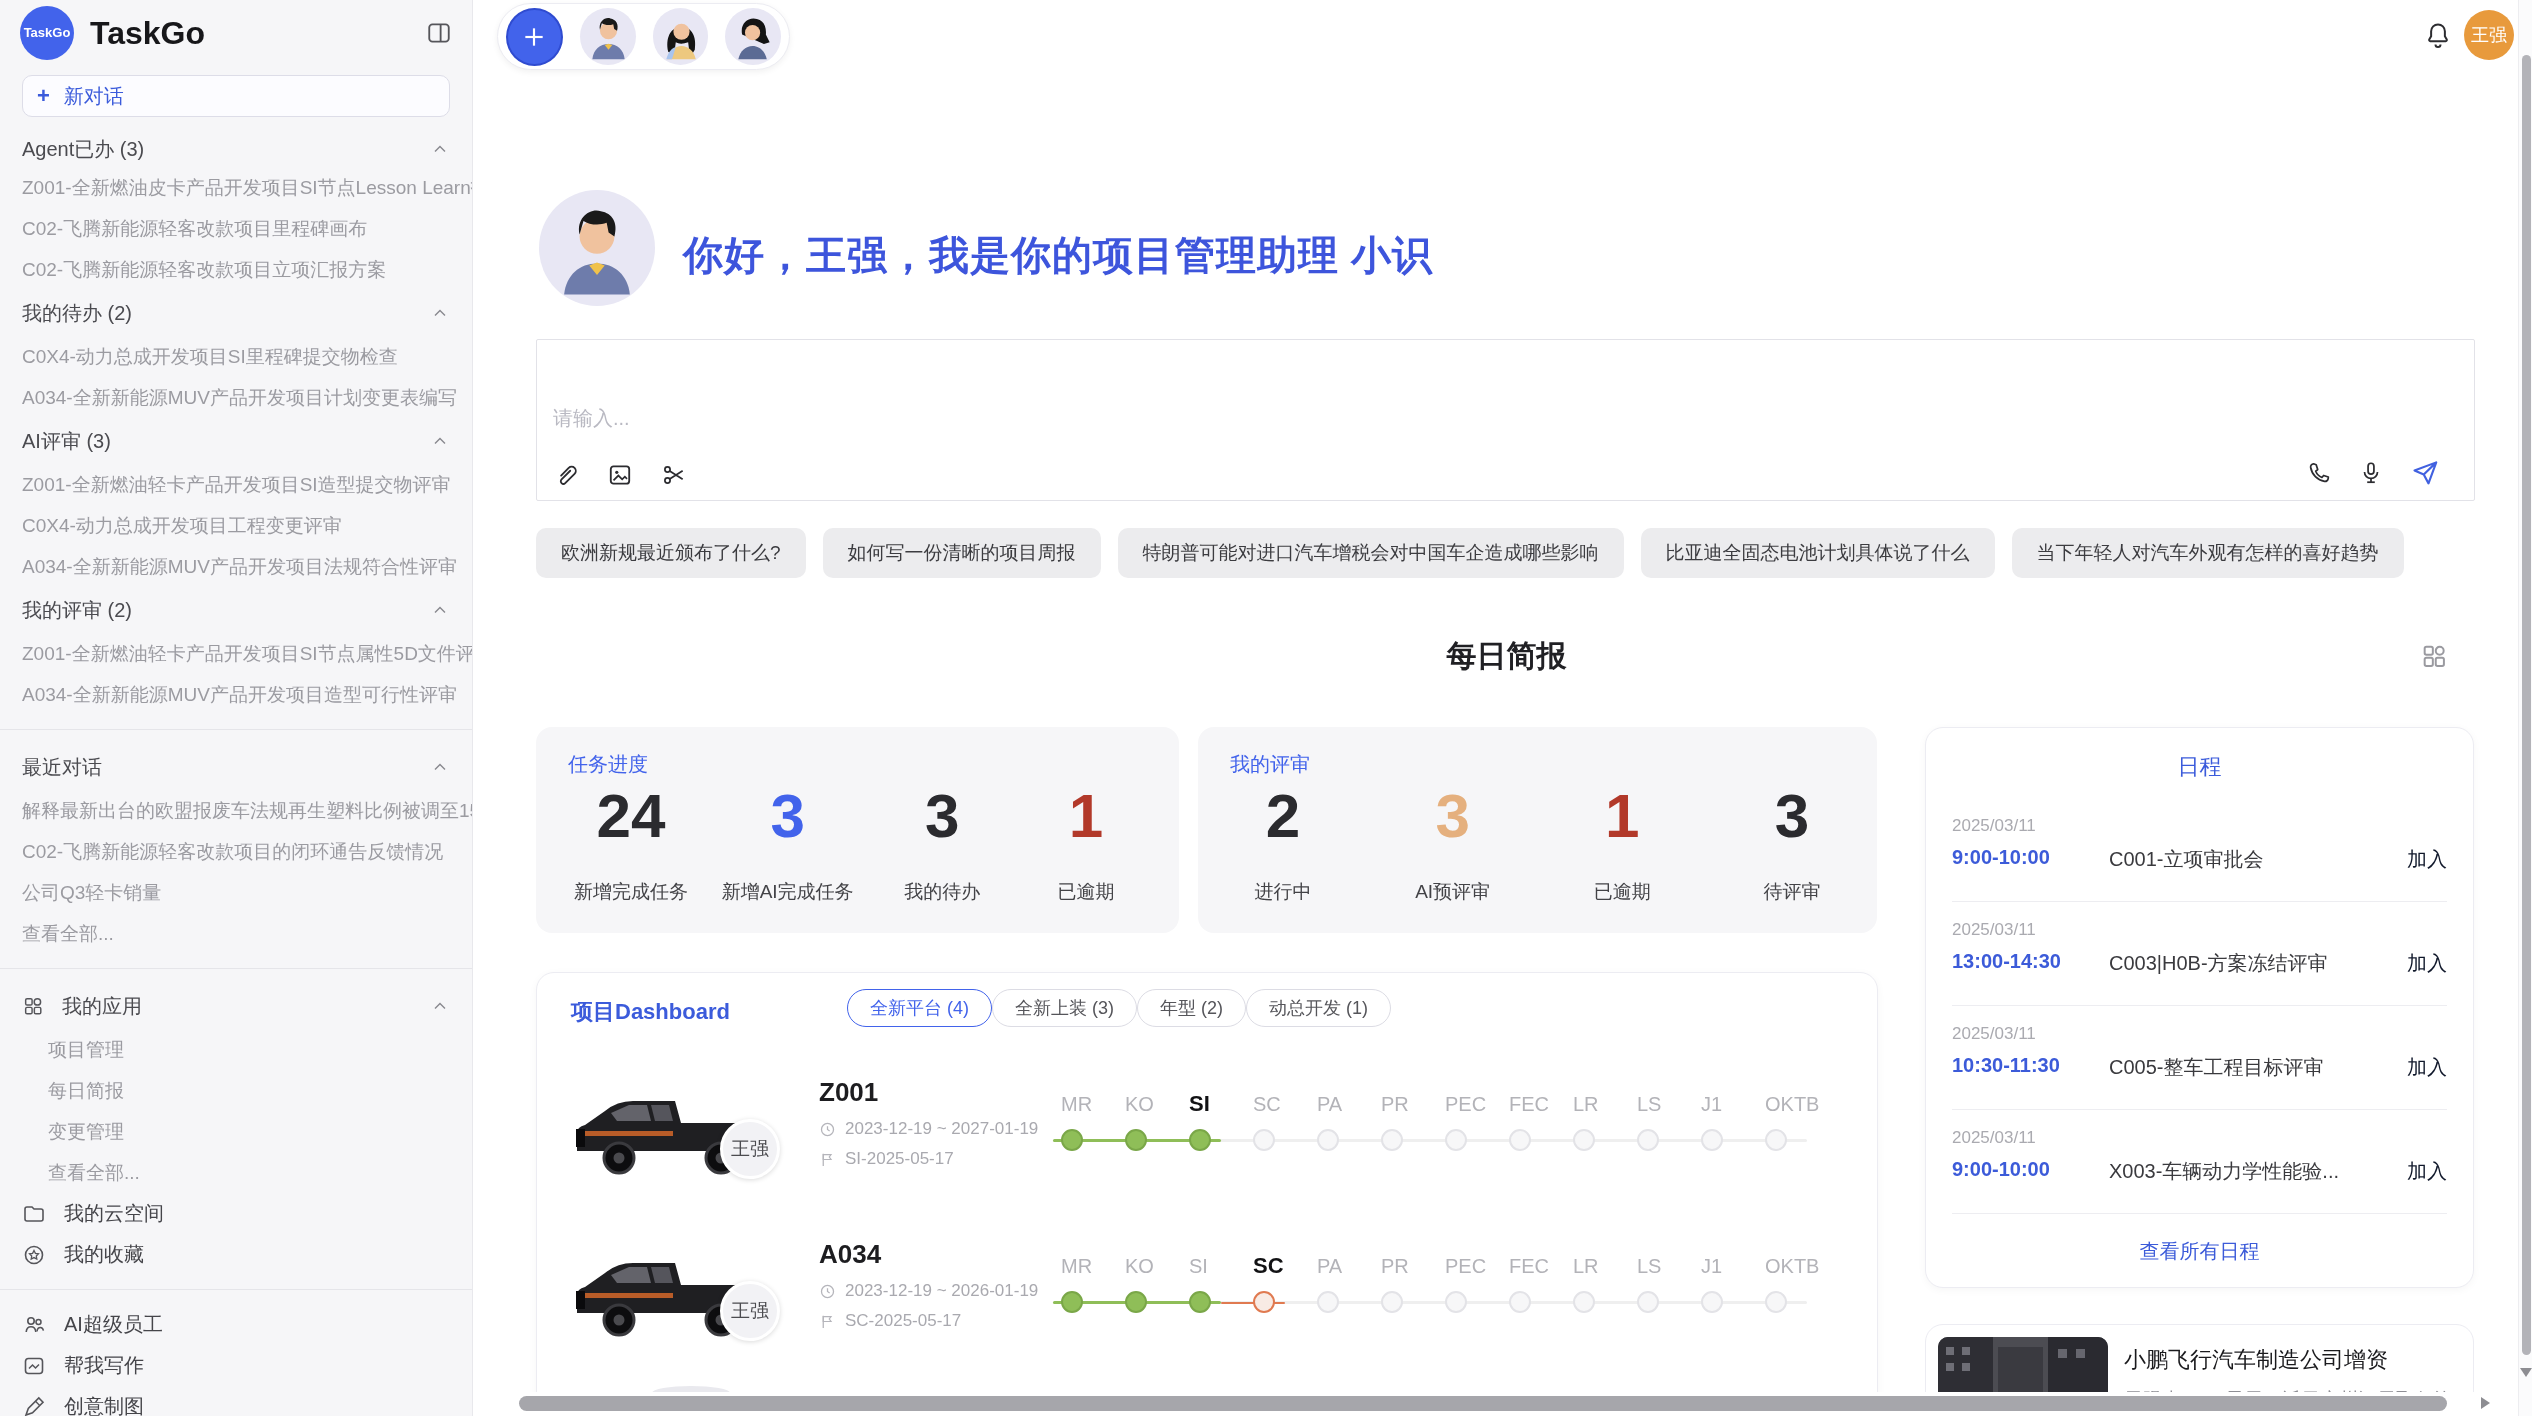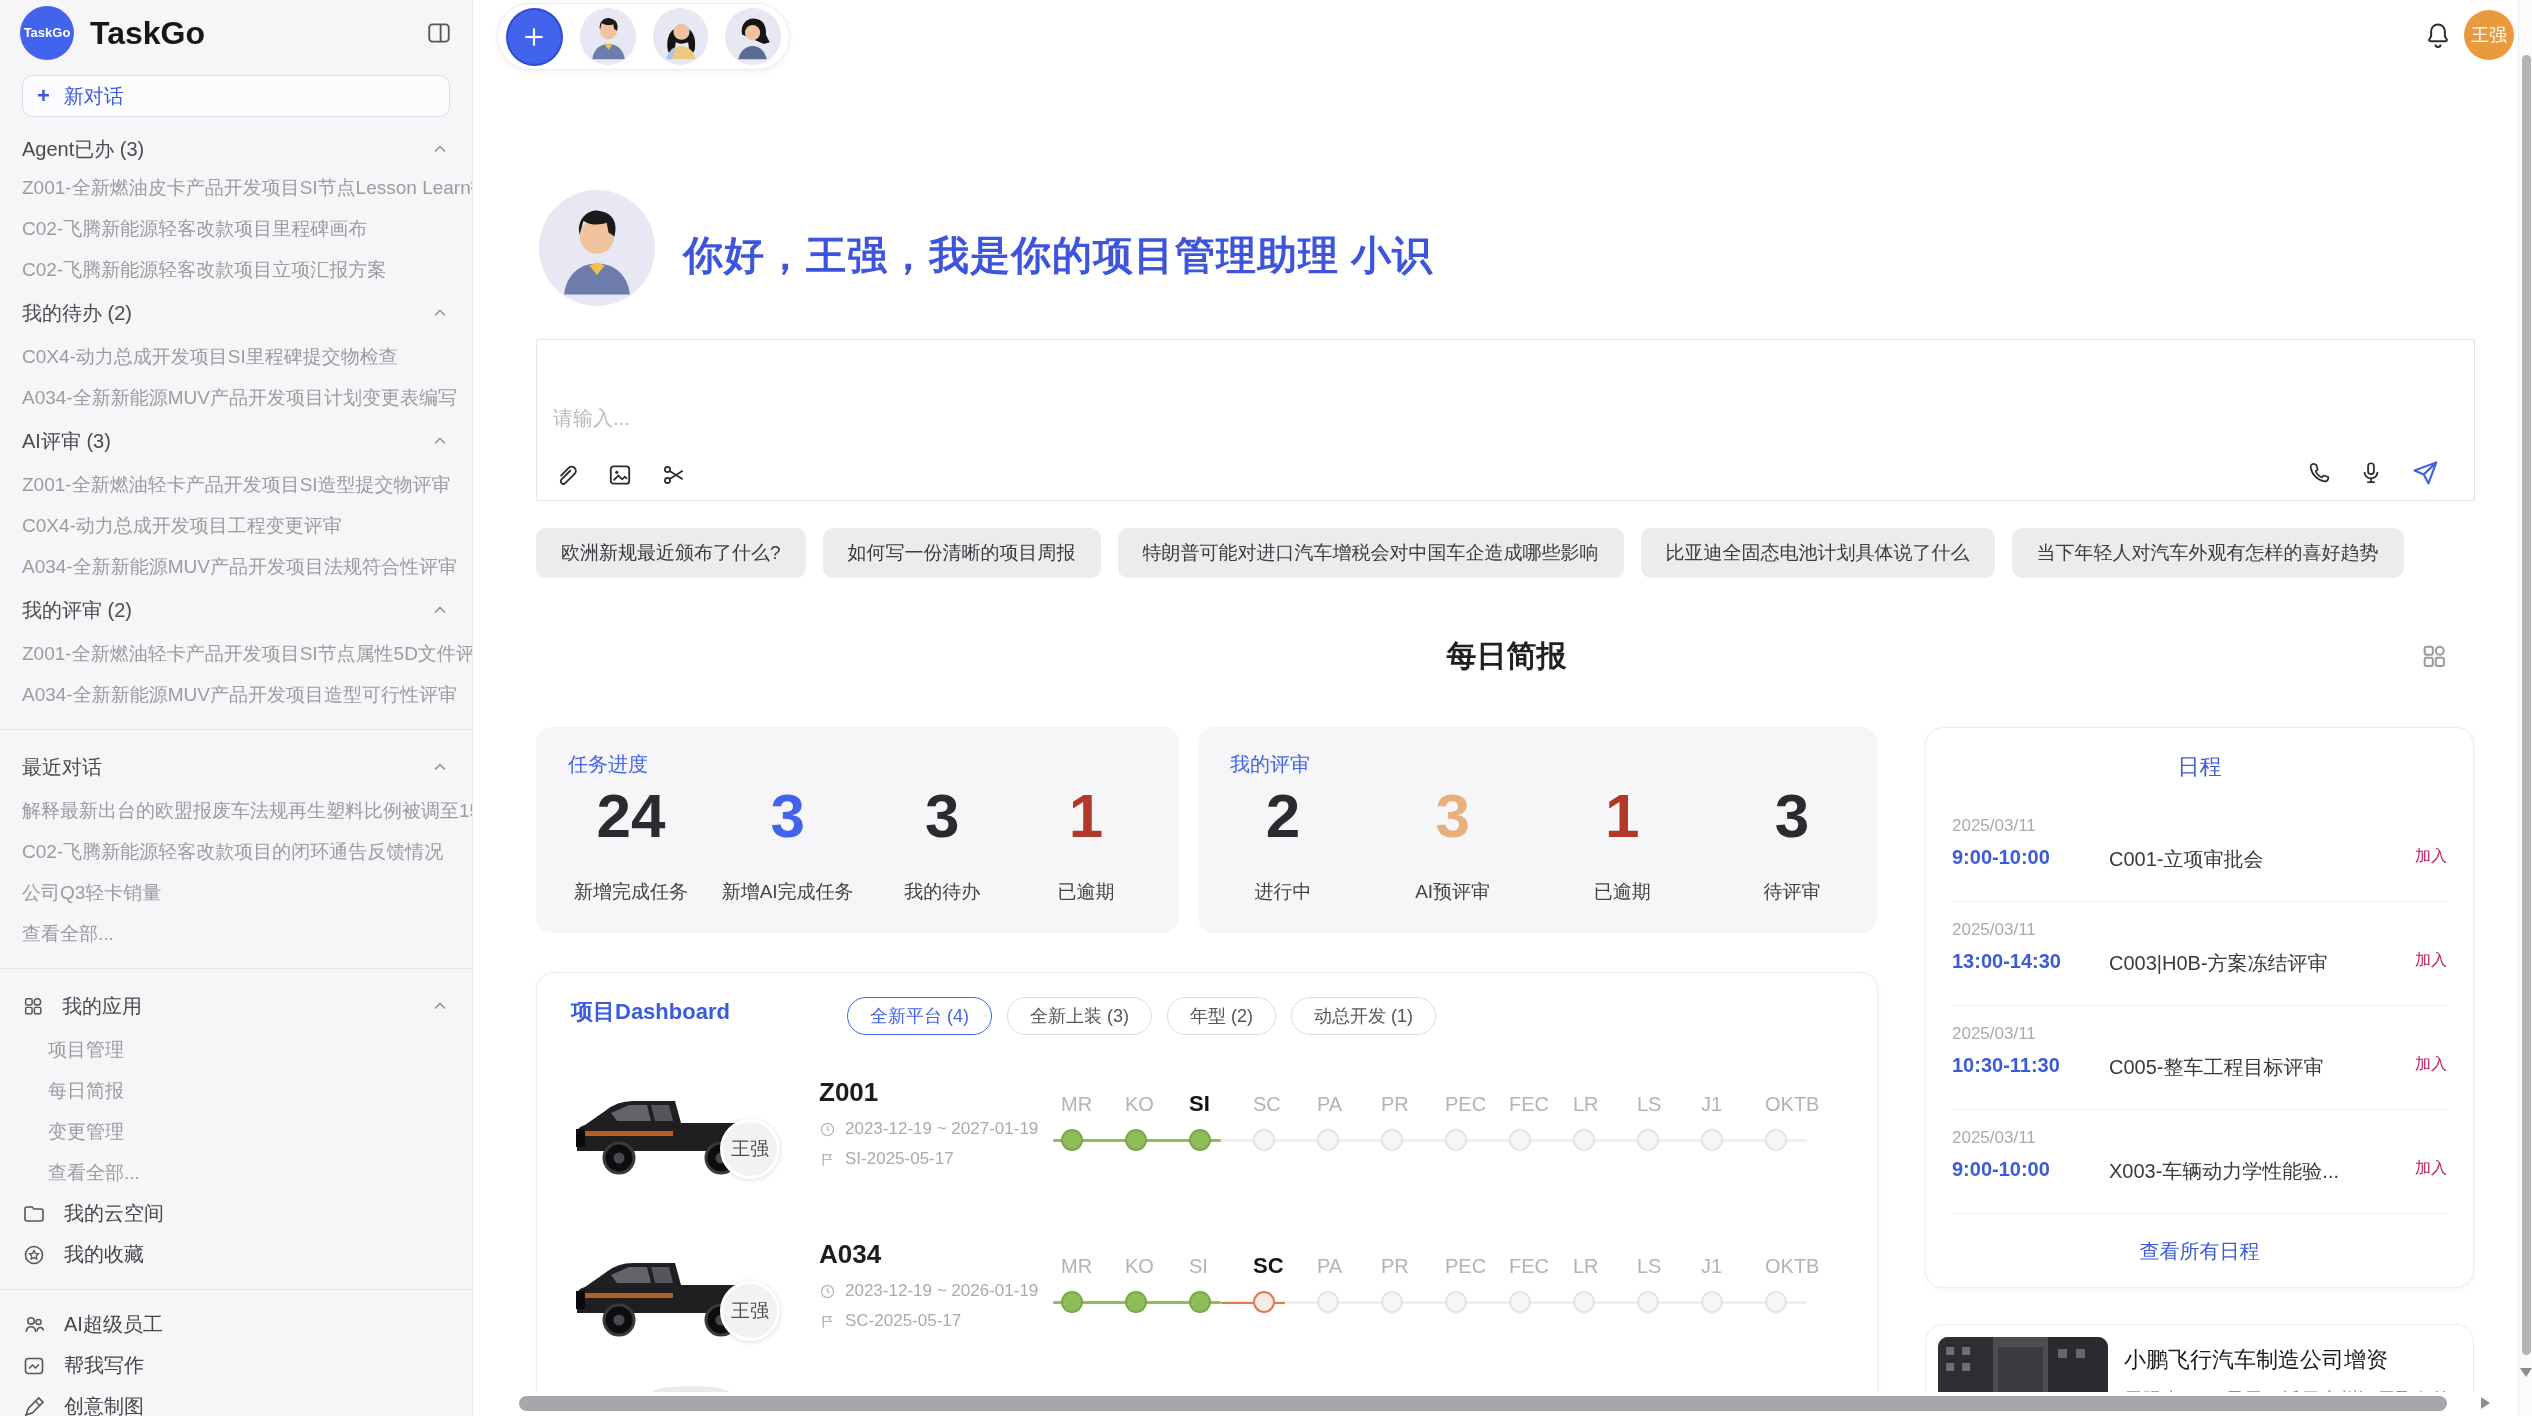--- a/index.html
+++ b/index.html
@@ -59,21 +59,21 @@
   .stat .num{font-size:62px;line-height:1;color:#2b2b2f;font-weight:600}
   .stat .lbl{margin-top:32px;font-size:19px;color:#434347}
   .stat.c-blue .num{color:#4263eb}
   .stat.c-red .num{color:#b23а2a}
   .stat.c-red .num{color:#b2392a}
   .stat.c-orange .num{color:#e5b07e}
 
   
   .dash-card{position:absolute;left:536px;top:972px;width:1342px;height:520px;background:#fff;border:1.5px solid #ececf2;border-radius:18px;box-shadow:0 2px 8px rgba(0,0,0,.04)}
   .dash-title{position:absolute;left:34px;top:24px;font-size:22px;font-weight:bold;color:#3b5bdb}
-  .dash-tabs{position:absolute;left:310px;top:24px;display:flex;gap:15px}
+  .dash-tabs{position:absolute;left:310px;top:16px;display:flex;}
   .tab{height:38px;display:flex;align-items:center;padding:0 22px;border:1.5px solid #dcdce4;border-radius:19px;background:#fff;font-size:18px;color:#55555a;white-space:nowrap;cursor:pointer}
   .tab.active{border-color:#4263eb;color:#4263eb}
   .proj-row{position:absolute;left:0;width:100%;height:150px}
   .truck{position:absolute;left:34px;top:2px}
   .owner-badge{position:absolute;left:183px;top:50px;width:60px;height:60px;border-radius:50%;background:#f2f2f5;border:3px solid #fff;box-shadow:0 1px 5px rgba(0,0,0,.15);display:flex;align-items:center;justify-content:center;font-size:19px;color:#4c4c50}
   .proj-code{position:absolute;left:282px;top:8px;font-size:26px;font-weight:bold;color:#1d1d20}
   .proj-meta{position:absolute;left:282px;display:flex;align-items:center;gap:9px;font-size:17px;color:#a9a9af}
   .proj-meta svg{width:17px;height:17px}
   .ms-area{position:absolute;left:524px;top:22px;width:768px;height:80px;display:flex}
   .ms-col{position:relative;width:64px;display:flex;flex-direction:column;align-items:flex-start;z-index:2}
@@ -90,21 +90,21 @@
   .row3-hint{position:absolute;left:115px;top:413px;width:78px;height:14px;border-radius:50%;background:#e9e9ee}
 
   
   .sched-card{position:absolute;left:1925px;top:727px;width:549px;height:561px;background:#fff;border:1.5px solid #ececf2;border-radius:18px;box-shadow:0 2px 8px rgba(0,0,0,.04)}
   .sched-title{position:absolute;top:24px;width:100%;text-align:center;font-size:22px;color:#3b5bdb}
   .sched-list{position:absolute;left:0;top:70px;width:100%}
   .sched-item{position:relative;height:104px;margin:0 26px;border-bottom:1px solid #ededf1}
   .si-date{position:absolute;left:0;top:18px;font-size:17px;color:#aaaab0}
   .si-time{position:absolute;left:0;top:48px;font-size:20px;font-weight:bold;color:#3c5bd9}
   .si-name{position:absolute;left:157px;top:48px;font-size:20px;color:#3a3a3e;white-space:nowrap}
-  .si-join{position:absolute;right:0;top:48px;font-size:16px;color:#be185d;cursor:pointer}
+  .si-join{position:absolute;right:0;top:48px;font-size:20px;color:#0f172a;cursor:pointer}
   .sched-viewall{position:absolute;left:0;bottom:22px;width:100%;text-align:center;font-size:20px;color:#3c5bd9;cursor:pointer}
 
   
   .news-card{position:absolute;left:1925px;top:1324px;width:549px;height:210px;background:#fff;border:1.5px solid #ececf2;border-radius:18px;overflow:hidden}
   .news-img{position:absolute;left:12px;top:12px;width:170px;height:130px;border-radius:10px;overflow:hidden}
   .news-title{position:absolute;left:198px;top:20px;font-size:22px;font-weight:normal;color:#1a1a1d}
   .news-body{position:absolute;left:198px;top:60px;width:335px;font-size:19px;line-height:30px;color:#8f8f95;white-space:nowrap;overflow:hidden}
 
   
   .vscroll{position:absolute;right:0;top:0;width:14px;height:1416px;background:#fbfbfc;border-left:1px solid #ededf0}

